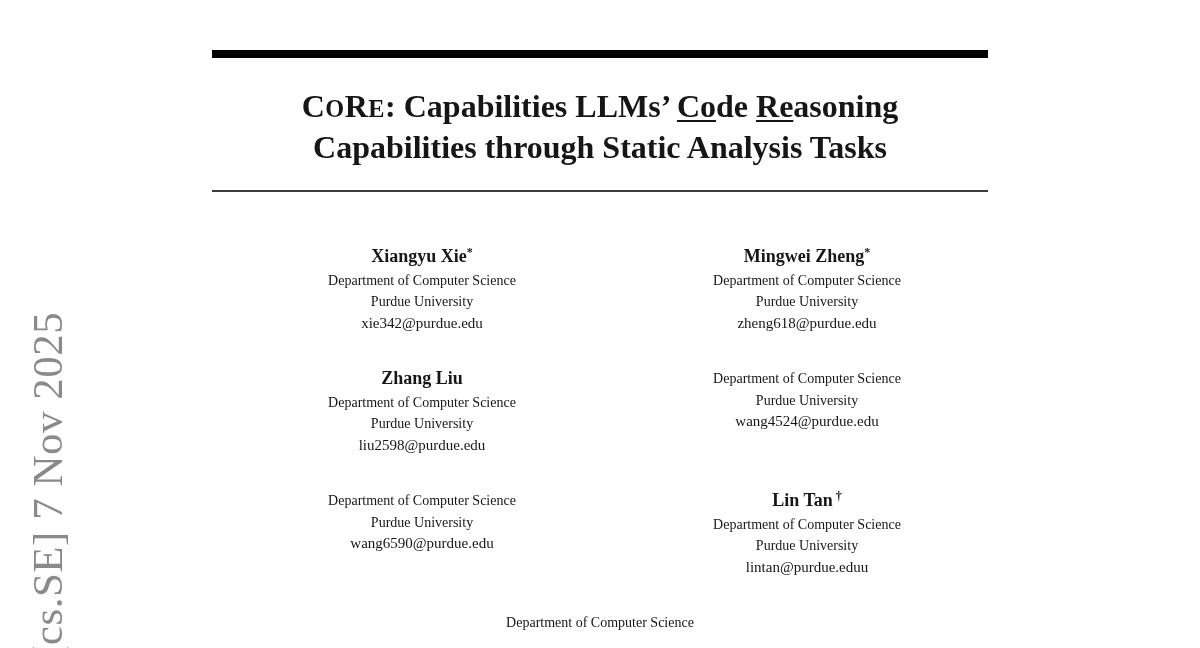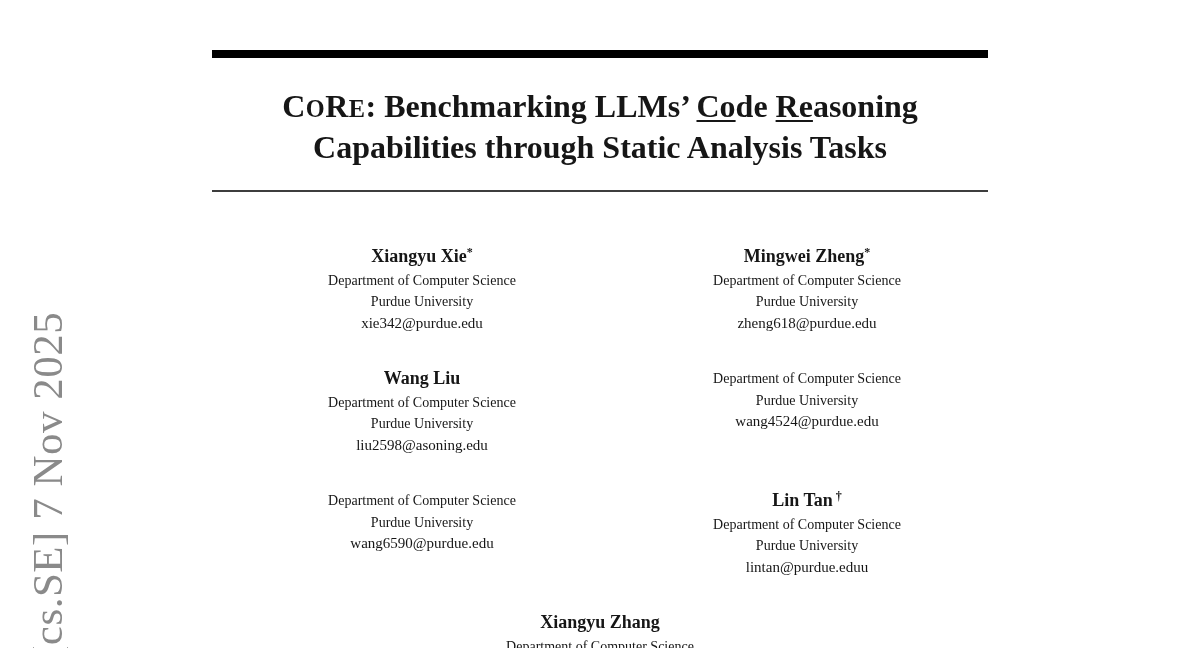--- a/index.html
+++ b/index.html
@@ -106,21 +106,21 @@
 </style>
 </head>
 <body>
 
 <div class="page">
 
   <div class="arxiv-stamp">[cs.SE] 7 Nov 2025</div>
 
   <div class="rule-thick"></div>
 
-  <h1 class="title"><span class="line1"><span class="sc-word"><span>C</span><span class="sc">O</span><span>R</span><span class="sc">E</span></span><span>: Benchmarking LLMs’ </span><span class="u">Co</span><span>de </span><span class="u">Re</span><span>asoning</span></span><div class="line2">Capabilities through Static Analysis Tasks</div></h1>
+  <h1 class="title"><span class="line1"><span class="sc-word"><span>C</span><span class="sc">O</span><span>R</span><span class="sc">E</span></span><span>: Capabilities LLMs’ </span><span class="u">Co</span><span>de </span><span class="u">Re</span><span>asoning</span></span><div class="line2">Capabilities through Static Analysis Tasks</div></h1>
 
   <div class="rule-thin"></div>
 
   <div class="authors">
 
     <div class="author-row">
       <div class="author col1">
         <div class="a-name"><span>Xiangyu Xie</span><sup>*</sup></div>
         <div class="a-line">Department of Computer Science</div>
         <div class="a-line">Purdue University</div>
@@ -129,24 +129,24 @@
       <div class="author col2">
         <div class="a-name"><span>Mingwei Zheng</span><sup>*</sup></div>
         <div class="a-line">Department of Computer Science</div>
         <div class="a-line">Purdue University</div>
         <div class="a-email">zheng618@purdue.edu</div>
       </div>
     </div>
 
     <div class="author-row">
       <div class="author col1">
-        <div class="a-name"><span>Wang Liu</span><sup></sup></div>
+        <div class="a-name"><span>Zhang Liu</span><sup></sup></div>
         <div class="a-line">Department of Computer Science</div>
         <div class="a-line">Purdue University</div>
-        <div class="a-email">liu2598@asoning.edu</div>
+        <div class="a-email">liu2598@purdue.edu</div>
       </div>
       <div class="author col2">
         <div class="a-line">Department of Computer Science</div>
         <div class="a-line">Purdue University</div>
         <div class="a-email">wang4524@purdue.edu</div>
       </div>
     </div>
 
     <div class="author-row">
       <div class="author col1">
@@ -157,19 +157,18 @@
       <div class="author col2">
         <div class="a-name"><span>Lin Tan</span><sup> †</sup></div>
         <div class="a-line">Department of Computer Science</div>
         <div class="a-line">Purdue University</div>
         <div class="a-email">lintan@purdue.eduu</div>
       </div>
     </div>
 
     <div class="author-row centered">
       <div class="author">
-        <div class="a-name"><span>Xiangyu Zhang</span><sup></sup></div>
         <div class="a-line">Department of Computer Science</div>
       </div>
     </div>
 
   </div>
 </div>
 
 </body></html>

